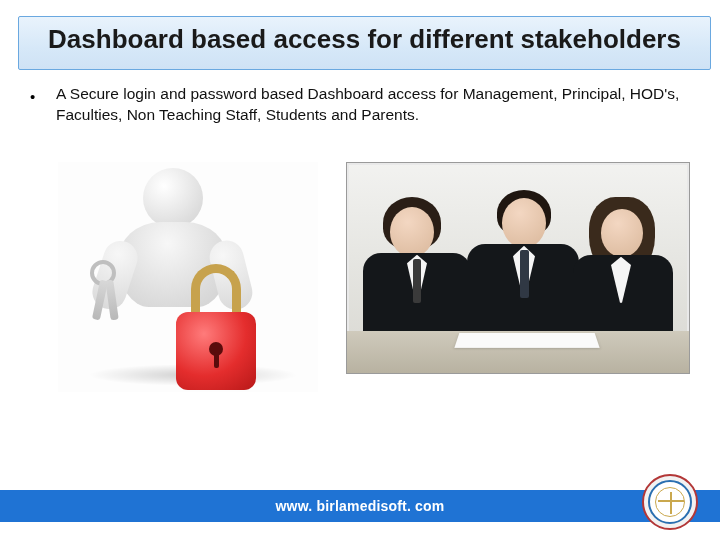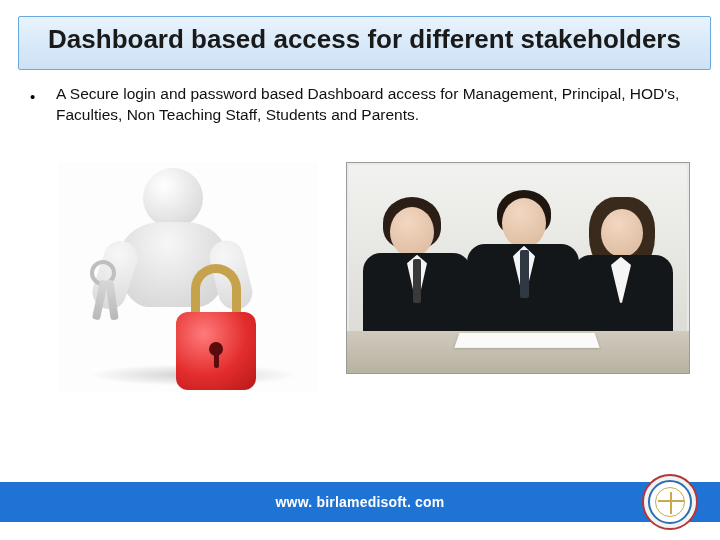--- a/index.html
+++ b/index.html
@@ -213,21 +213,21 @@
     left: 110px; bottom: 20px;
     width: 140px; height: 26px;
     background: #fafafa;
     transform: perspective(300px) rotateX(55deg);
     box-shadow: 0 2px 3px rgba(0,0,0,0.15);
   }
 
   .footer-bar {
     position: absolute;
     left: 0; right: 0; bottom: 18px;
-    height: 40px;
+    height: 32px;
     background: #1f73d4;
     display: flex;
     align-items: center;
     justify-content: center;
   }
   .footer-bar span {
     color: #fff;
     font-weight: bold;
     font-size: 14px;
     letter-spacing: 0.2px;

